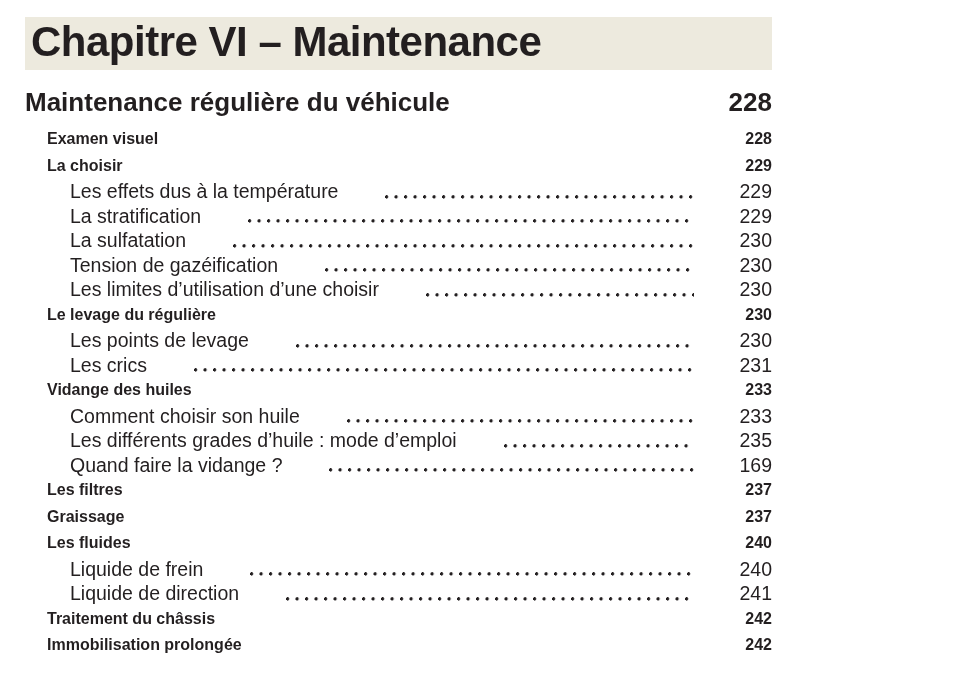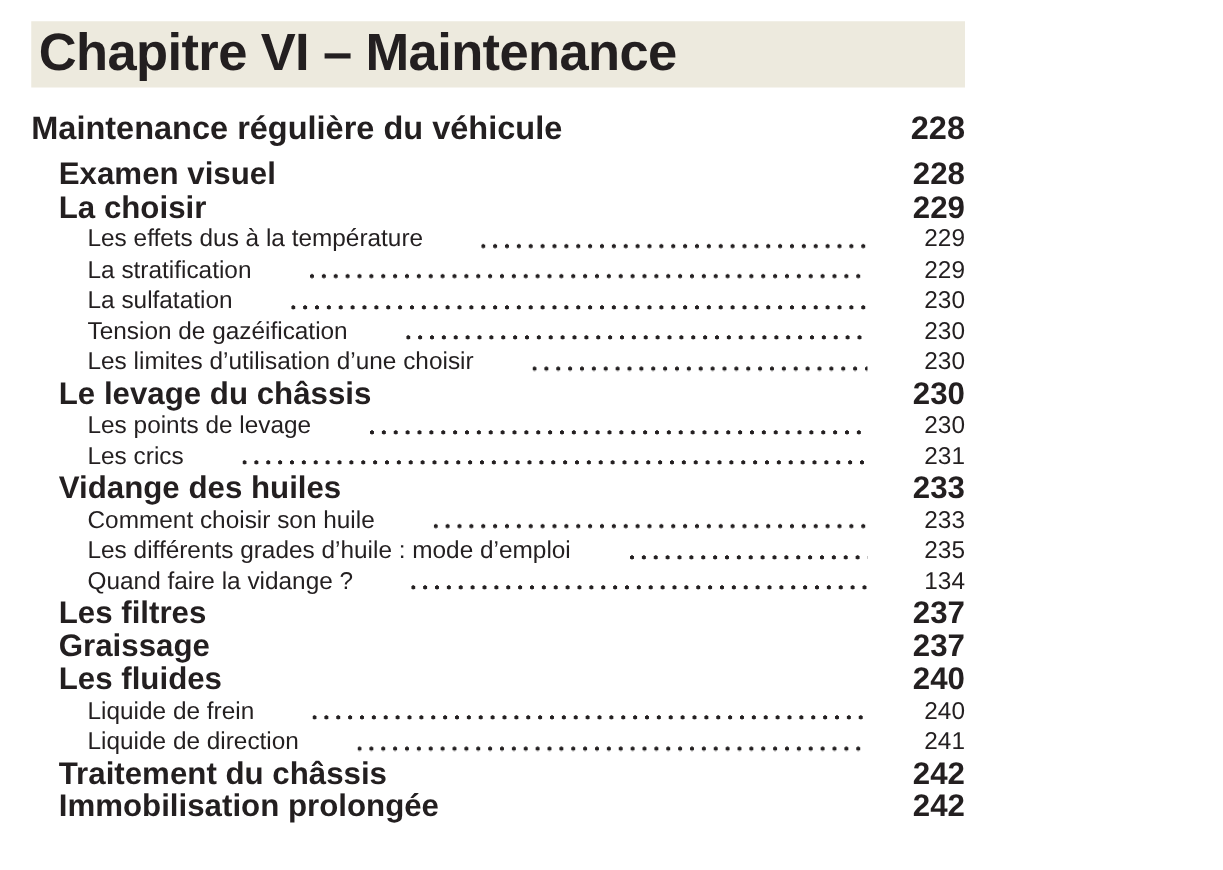--- a/index.html
+++ b/index.html
@@ -59,21 +59,21 @@
   }
   .row .pagenum { white-space: nowrap; }
 
   .lvl1 {
     font-size: 26px;
     font-weight: 700;
     line-height: 32px;
     padding-bottom: 8px;
   }
   .lvl2 {
-    font-size: 25px;
+    font-size: 16px;
     font-weight: 700;
     line-height: 26.5px;
     padding-left: 22px;
   }
   .lvl3 {
     font-size: 19.5px;
     font-weight: 400;
     line-height: 24.5px;
     padding-left: 45px;
     gap: 40px;
@@ -133,21 +133,21 @@
     <span class="pagenum">230</span>
   </div>
 
   <div class="row lvl3">
     <span class="label">Les limites d’utilisation d’une choisir</span>
     <span class="leader" aria-hidden="true"></span>
     <span class="pagenum">230</span>
   </div>
 
   <div class="row lvl2">
-    <span class="label">Le levage du châssis</span>
+    <span class="label">Le levage du régulière</span>
     <span class="leader" aria-hidden="true"></span>
     <span class="pagenum">230</span>
   </div>
 
   <div class="row lvl3">
     <span class="label">Les points de levage</span>
     <span class="leader" aria-hidden="true"></span>
     <span class="pagenum">230</span>
   </div>
 
@@ -171,21 +171,21 @@
 
   <div class="row lvl3">
     <span class="label">Les différents grades d’huile : mode d’emploi</span>
     <span class="leader" aria-hidden="true"></span>
     <span class="pagenum">235</span>
   </div>
 
   <div class="row lvl3">
     <span class="label">Quand faire la vidange ?</span>
     <span class="leader" aria-hidden="true"></span>
-    <span class="pagenum">134</span>
+    <span class="pagenum">169</span>
   </div>
 
   <div class="row lvl2">
     <span class="label">Les filtres</span>
     <span class="leader" aria-hidden="true"></span>
     <span class="pagenum">237</span>
   </div>
 
   <div class="row lvl2">
     <span class="label">Graissage</span>

